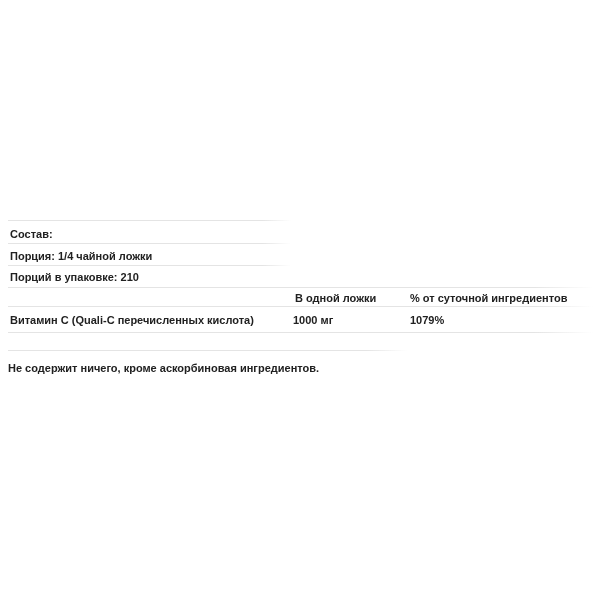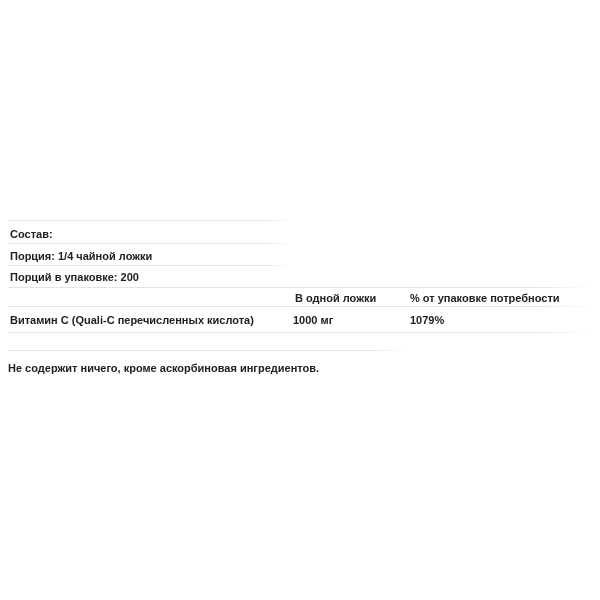--- a/index.html
+++ b/index.html
@@ -40,27 +40,27 @@
   <div class="hr short" style="top:220px"></div>
 
   <div class="txt" style="left:10px; top:228px">Состав:</div>
 
   <div class="hr short" style="top:243px"></div>
 
   <div class="txt" style="left:10px; top:250px">Порция: 1/4 чайной ложки</div>
 
   <div class="hr short" style="top:265px"></div>
 
-  <div class="txt" style="left:10px; top:271px">Порций в упаковке: 200</div>
+  <div class="txt" style="left:10px; top:271px">Порций в упаковке: 210</div>
 
   <div class="hr full" style="top:287px"></div>
 
   <div class="txt" style="left:295px; top:292px">В одной ложки</div>
 
-  <div class="txt" style="left:410px; top:292px">% от упаковке потребности</div>
+  <div class="txt" style="left:410px; top:292px">% от суточной ингредиентов</div>
 
   <div class="hr full" style="top:306px"></div>
 
   <div>
     <div class="txt" style="left:10px; top:314px">Витамин C (Quali-C перечисленных кислота)</div>
 
     <div class="txt" style="left:293px; top:314px">1000 мг</div>
 
     <div class="txt" style="left:410px; top:314px">1079%</div>
   </div>

